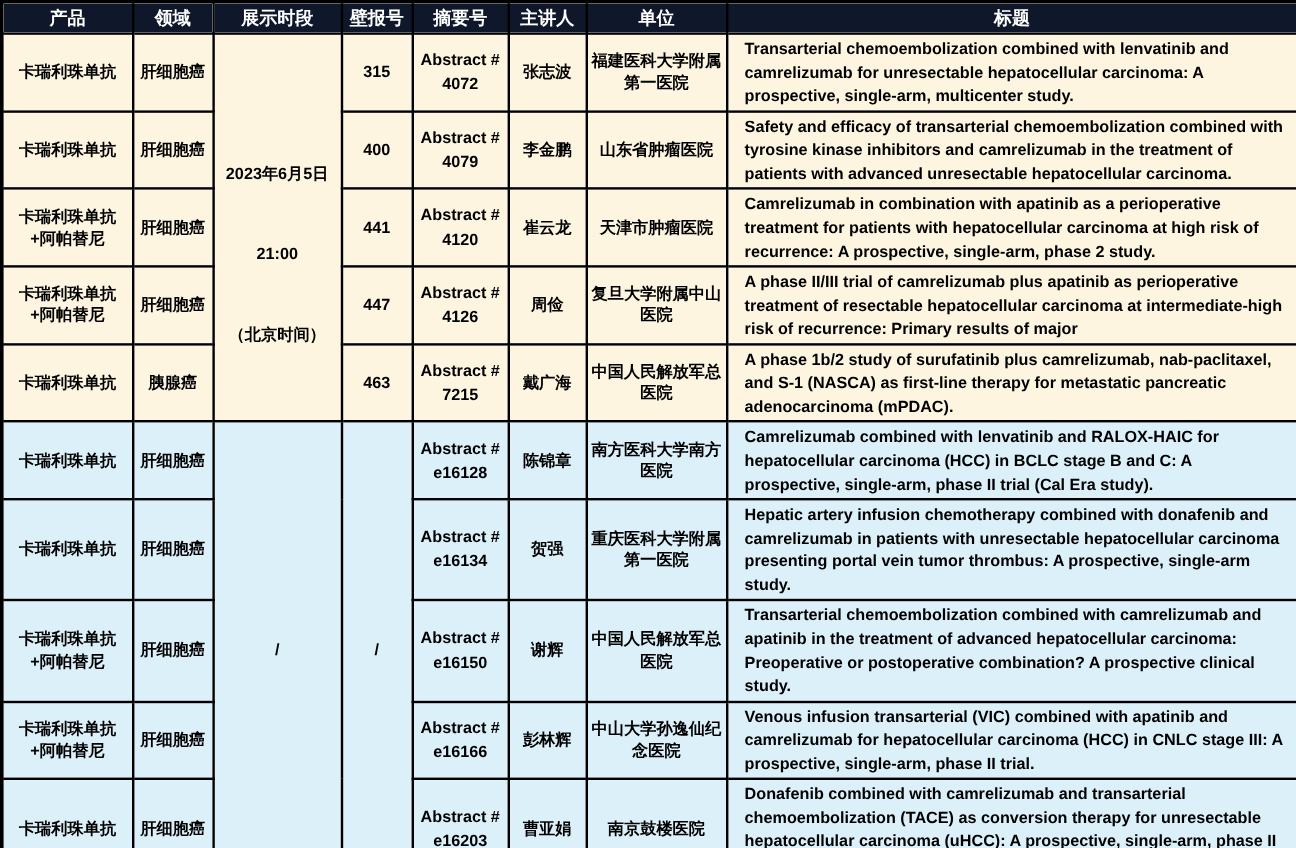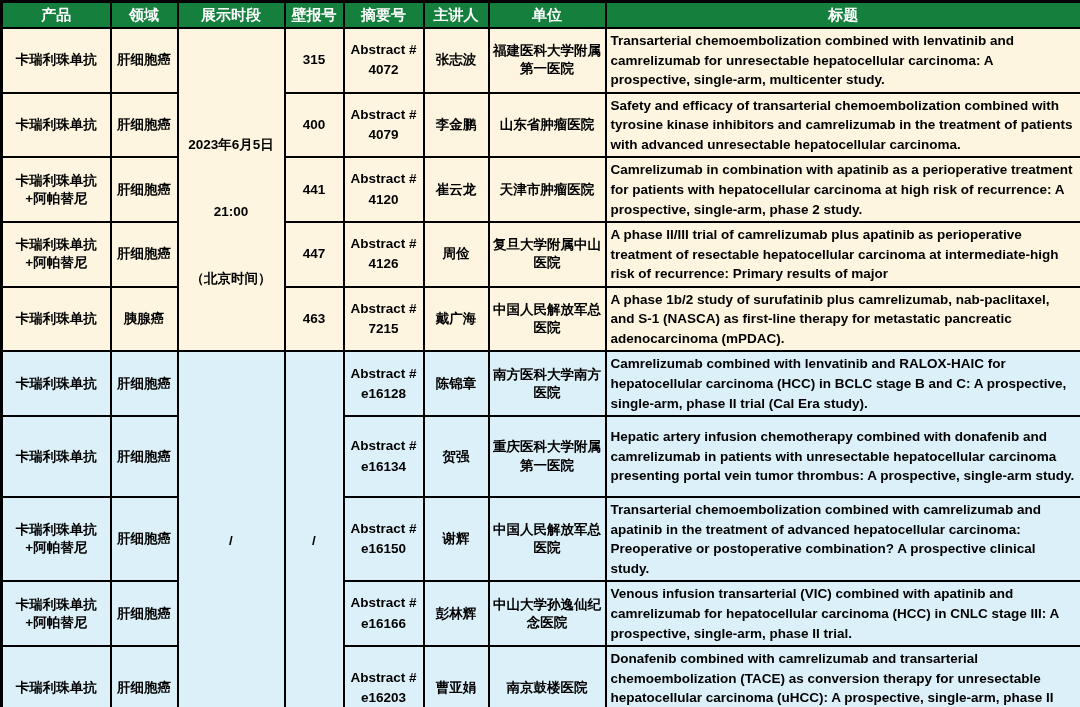--- a/index.html
+++ b/index.html
@@ -6,34 +6,34 @@
   .wrap {
     width: 1080px; height: 707px; overflow: hidden; background: #ffffff;
     font-family: "Liberation Sans", sans-serif;
   }
   table.sched {
     border-collapse: collapse; table-layout: fixed; width: 1080px;
     border: 3px solid #000; font-weight: bold; color: #000;
   }
   .sched th, .sched td { border: 2px solid #000; overflow: hidden; }
   .sched thead th {
-    background: #15803d; color: #ffffff; font-size: 15px;
+    background: #0f172a; color: #ffffff; font-size: 15px;
     height: 22px; padding: 1px 2px; text-align: center; vertical-align: middle;
   }
   .g1 > td { background: #FDF5E0; }
   .g2 > td { background: #DCF0FA; }
   td.zh, td.num, td.abs, td.period {
     text-align: center; vertical-align: middle; font-size: 13.5px;
     line-height: 1.35; padding: 2px 3px;
   }
   td.abs span { display: block; line-height: 1.5; }
   td.period div { line-height: 1.55; margin-top: 46px; }
   td.title {
     text-align: left; vertical-align: middle; font-size: 13.5px;
-    line-height: 1.45; padding: 2px 5px 2px 4px;
+    line-height: 1.45; padding: 2px 5px 2px 14px;
   }
 </style>
 </head>
 <body>
 
 <div class="wrap">
 <table class="sched">
   <colgroup>
     <col style="width:109px">
         <col style="width:67px">

